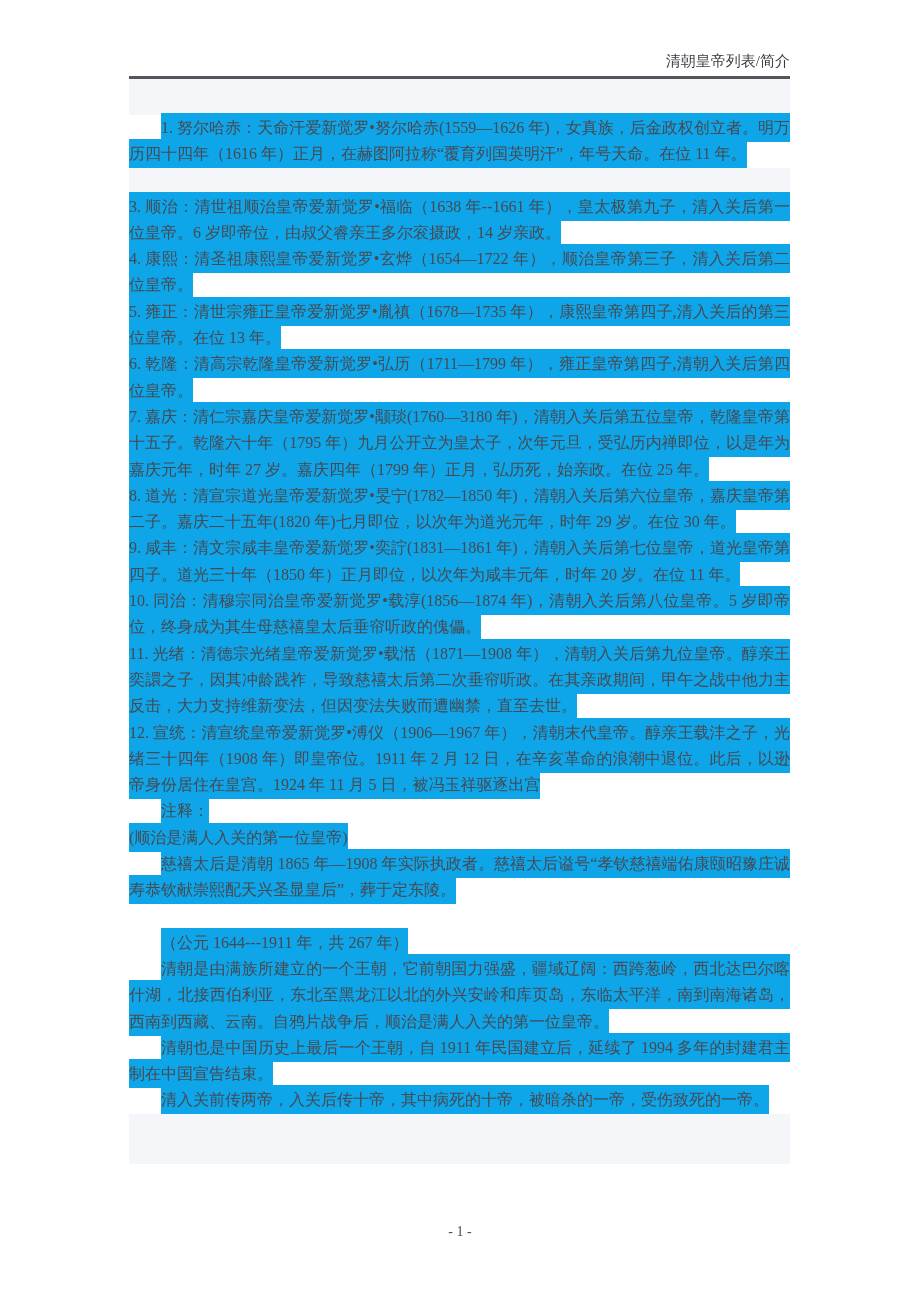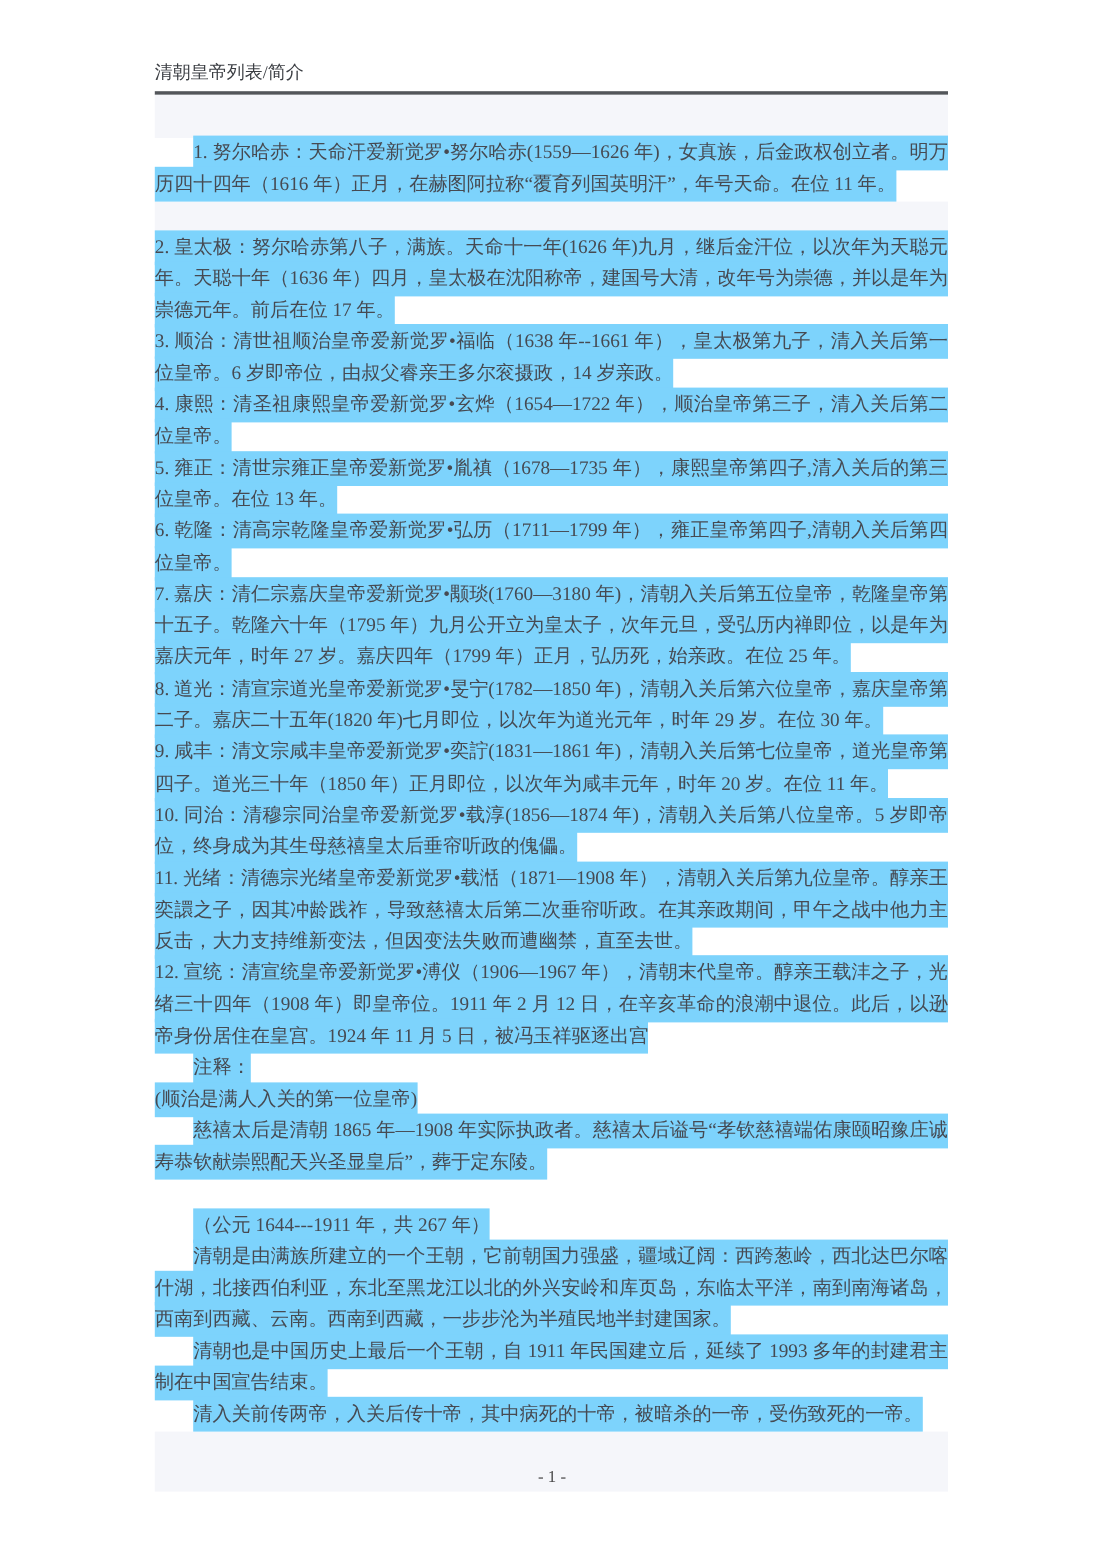--- a/index.html
+++ b/index.html
@@ -4,32 +4,32 @@
 <style>
   html,body { margin:0; padding:0; }
   body {
     width:920px; height:1302px; position:relative; background:#ffffff;
     font-family:"Liberation Serif","DejaVu Serif",serif;
     color:#464a52;
     overflow:hidden;
   }
   .header {
     position:absolute; left:129px; top:50px; width:661px;
-    font-size:15px; line-height:22px; color:#3a3d42;
+    text-align:right; font-size:15px; line-height:22px; color:#3a3d42;
     padding-bottom:4px; border-bottom:3px solid #53565a;
   }
   .content {
     position:absolute; left:129px; top:79px; width:661px;
     font-size:16px; line-height:26.3px;
     text-align:justify; text-justify:inter-ideograph;
   }
   .para { margin:0; }
   .ind { text-indent:32px; }
   .hl {
-    background:#7dd3fc;
+    background:#0ea5e9;
     padding:6px 0;
     box-decoration-break:slice;
     -webkit-box-decoration-break:slice;
   }
   .spacer { background:#f5f6fa; }
   .sp-top { height:36px; }
   .sp-mid { height:26px; }
   .sp-bottom { height:50px; }
   .gap-before { margin-top:26px; }
   .footer {
@@ -42,39 +42,38 @@
 
 <div class="header">
   <span>清朝皇帝列表/简介</span>
 </div>
 
 <div class="content">
   <div class="spacer sp-top"></div>
 
   <p class="para ind"><span class="hl">1. 努尔哈赤：天命汗爱新觉罗•努尔哈赤(1559—1626 年)，女真族，后金政权创立者。明万历四十四年（1616 年）正月，在赫图阿拉称“覆育列国英明汗”，年号天命。在位 11 年。</span></p>
   <div class="spacer sp-mid"></div>
-  <p class="para"><span class="hl">2. 皇太极：努尔哈赤第八子，满族。天命十一年(1626 年)九月，继后金汗位，以次年为天聪元年。天聪十年（1636 年）四月，皇太极在沈阳称帝，建国号大清，改年号为崇德，并以是年为崇德元年。前后在位 17 年。</span></p>
   <p class="para"><span class="hl">3. 顺治：清世祖顺治皇帝爱新觉罗•福临（1638 年--1661 年），皇太极第九子，清入关后第一位皇帝。6 岁即帝位，由叔父睿亲王多尔衮摄政，14 岁亲政。</span></p>
   <p class="para"><span class="hl">4. 康熙：清圣祖康熙皇帝爱新觉罗•玄烨（1654—1722 年），顺治皇帝第三子，清入关后第二位皇帝。</span></p>
   <p class="para"><span class="hl">5. 雍正：清世宗雍正皇帝爱新觉罗•胤禛（1678—1735 年），康熙皇帝第四子,清入关后的第三位皇帝。在位 13 年。</span></p>
   <p class="para"><span class="hl">6. 乾隆：清高宗乾隆皇帝爱新觉罗•弘历（1711—1799 年），雍正皇帝第四子,清朝入关后第四位皇帝。</span></p>
   <p class="para"><span class="hl">7. 嘉庆：清仁宗嘉庆皇帝爱新觉罗•颙琰(1760—3180 年)，清朝入关后第五位皇帝，乾隆皇帝第十五子。乾隆六十年（1795 年）九月公开立为皇太子，次年元旦，受弘历内禅即位，以是年为嘉庆元年，时年 27 岁。嘉庆四年（1799 年）正月，弘历死，始亲政。在位 25 年。</span></p>
   <p class="para"><span class="hl">8. 道光：清宣宗道光皇帝爱新觉罗•旻宁(1782—1850 年)，清朝入关后第六位皇帝，嘉庆皇帝第二子。嘉庆二十五年(1820 年)七月即位，以次年为道光元年，时年 29 岁。在位 30 年。</span></p>
   <p class="para"><span class="hl">9. 咸丰：清文宗咸丰皇帝爱新觉罗•奕詝(1831—1861 年)，清朝入关后第七位皇帝，道光皇帝第四子。道光三十年（1850 年）正月即位，以次年为咸丰元年，时年 20 岁。在位 11 年。</span></p>
   <p class="para"><span class="hl">10. 同治：清穆宗同治皇帝爱新觉罗•载淳(1856—1874 年)，清朝入关后第八位皇帝。5 岁即帝位，终身成为其生母慈禧皇太后垂帘听政的傀儡。</span></p>
   <p class="para"><span class="hl">11. 光绪：清德宗光绪皇帝爱新觉罗•载湉（1871—1908 年），清朝入关后第九位皇帝。醇亲王奕譞之子，因其冲龄践祚，导致慈禧太后第二次垂帘听政。在其亲政期间，甲午之战中他力主反击，大力支持维新变法，但因变法失败而遭幽禁，直至去世。</span></p>
   <p class="para"><span class="hl">12. 宣统：清宣统皇帝爱新觉罗•溥仪（1906—1967 年），清朝末代皇帝。醇亲王载沣之子，光绪三十四年（1908 年）即皇帝位。1911 年 2 月 12 日，在辛亥革命的浪潮中退位。此后，以逊帝身份居住在皇宫。1924 年 11 月 5 日，被冯玉祥驱逐出宫</span></p>
 
   <p class="para ind"><span class="hl">注释：</span></p>
   <p class="para"><span class="hl">(顺治是满人入关的第一位皇帝)</span></p>
   <p class="para ind"><span class="hl">慈禧太后是清朝 1865 年—1908 年实际执政者。慈禧太后谥号“孝钦慈禧端佑康颐昭豫庄诚寿恭钦献崇熙配天兴圣显皇后”，葬于定东陵。</span></p>
 
   <p class="para ind gap-before"><span class="hl">（公元 1644---1911 年，共 267 年）</span></p>
-  <p class="para ind"><span class="hl">清朝是由满族所建立的一个王朝，它前朝国力强盛，疆域辽阔：西跨葱岭，西北达巴尔喀什湖，北接西伯利亚，东北至黑龙江以北的外兴安岭和库页岛，东临太平洋，南到南海诸岛，西南到西藏、云南。西南到西藏，一步步沦为半殖民地半封建国家。</span></p>
-  <p class="para ind"><span class="hl">清朝也是中国历史上最后一个王朝，自 1911 年民国建立后，延续了 1993 多年的封建君主制在中国宣告结束。</span></p>
+  <p class="para ind"><span class="hl">清朝是由满族所建立的一个王朝，它前朝国力强盛，疆域辽阔：西跨葱岭，西北达巴尔喀什湖，北接西伯利亚，东北至黑龙江以北的外兴安岭和库页岛，东临太平洋，南到南海诸岛，西南到西藏、云南。自鸦片战争后，顺治是满人入关的第一位皇帝。</span></p>
+  <p class="para ind"><span class="hl">清朝也是中国历史上最后一个王朝，自 1911 年民国建立后，延续了 1994 多年的封建君主制在中国宣告结束。</span></p>
   <p class="para ind"><span class="hl">清入关前传两帝，入关后传十帝，其中病死的十帝，被暗杀的一帝，受伤致死的一帝。</span></p>
 
   <div class="spacer sp-bottom"></div>
 </div>
 
 <div class="footer">
   <span>- 1 -</span>
 </div>
 
 </body></html>

